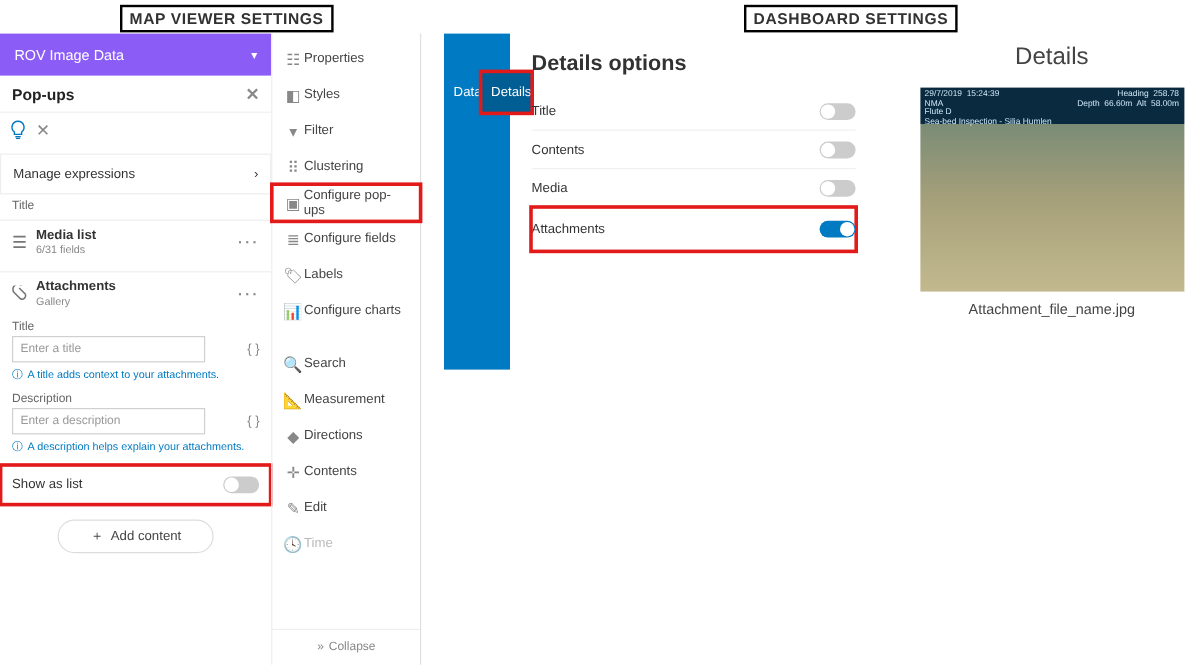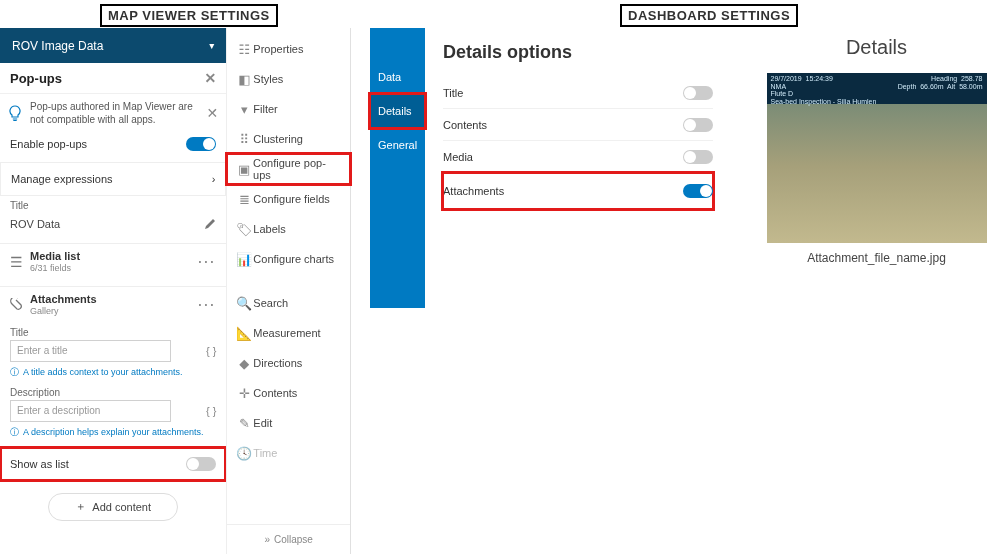--- a/index.html
+++ b/index.html
@@ -37,21 +37,21 @@
     border-right: 1px solid #e0e0e0;
     display: flex;
   }
   #pconfig {
     width: 227px;
     display: flex;
     flex-direction: column;
   }
   #layer-select {
     height: 35px;
-    background: #0c4a6e;
+    background: #8b5cf6;
     color: #fff;
     display: flex;
     align-items: center;
     padding: 0 12px;
     justify-content: space-between;
     font-size: 12px;
   }
   #layer-select .chev { font-size: 10px; }
 
   .row {
@@ -157,22 +157,23 @@
   }
 
   
   #panel-right {
     position:absolute;
     top:28px; left:370px; width:629px; height:280px;
     display:flex;
   }
   #dash-tabs {
     width:55px; background:#007ac2;
-    display:flex; flex-direction:column;
+    display:flex; 
     padding-top:32px;
+    justify-content:space-between;
   }
   .dtab {
     height:34px; color:#fff; font-size:11px;
     display:flex; align-items:center; padding-left:8px;
   }
   .dtab.active { background:#005e95; }
   .dtab.redbox { outline:3px solid #e21a1a; outline-offset:-1px; }
 
   #dash-main {
     flex:1; padding:14px 0 0 18px;
@@ -227,45 +228,30 @@
       <span>Pop-ups</span>
       <span class="xbtn">✕</span>
     </div>
 
     <div id="info-banner">
       <span class="bulb">
         <svg width="14" height="16" viewBox="0 0 14 16">
             <path fill="none" stroke="#0079c1" stroke-width="1.2" d="M7 1a5 5 0 0 1 3 9v2H4v-2A5 5 0 0 1 7 1zM4.8 14h4.4M5.3 15.5h3.4"></path>
           </svg>
       </span>
-      <span class="txt">Pop-ups authored in Map Viewer are not compatible with all apps.</span>
       <span class="xbtn">✕</span>
     </div>
 
-    <div id="enable-row" class="row">
-      <span>Enable pop-ups</span>
-      <span class="toggle on">
-          <span class="knob"></span>
-        </span>
-    </div>
 
     <div id="manage-exp-row" class="row">
       <span>Manage expressions</span>
       <span>›</span>
     </div>
 
     <div class="lbl-small">Title</div>
-    <div id="title-row" class="row">
-      <span>ROV Data</span>
-      <span class="pencil">
-        <svg width="12" height="12" viewBox="0 0 12 12">
-            <path fill="#777" d="M1 11l1-3 7-7 2 2-7 7-3 1zM9 1l2 2"></path>
-          </svg>
-      </span>
-    </div>
 
     <div class="card">
       <span class="icon">☰</span>
       <span class="main">
         <div class="name">Media list</div>
         <div class="sub">6/31 fields</div>
       </span>
       <span class="dots">···</span>
     </div>
 

